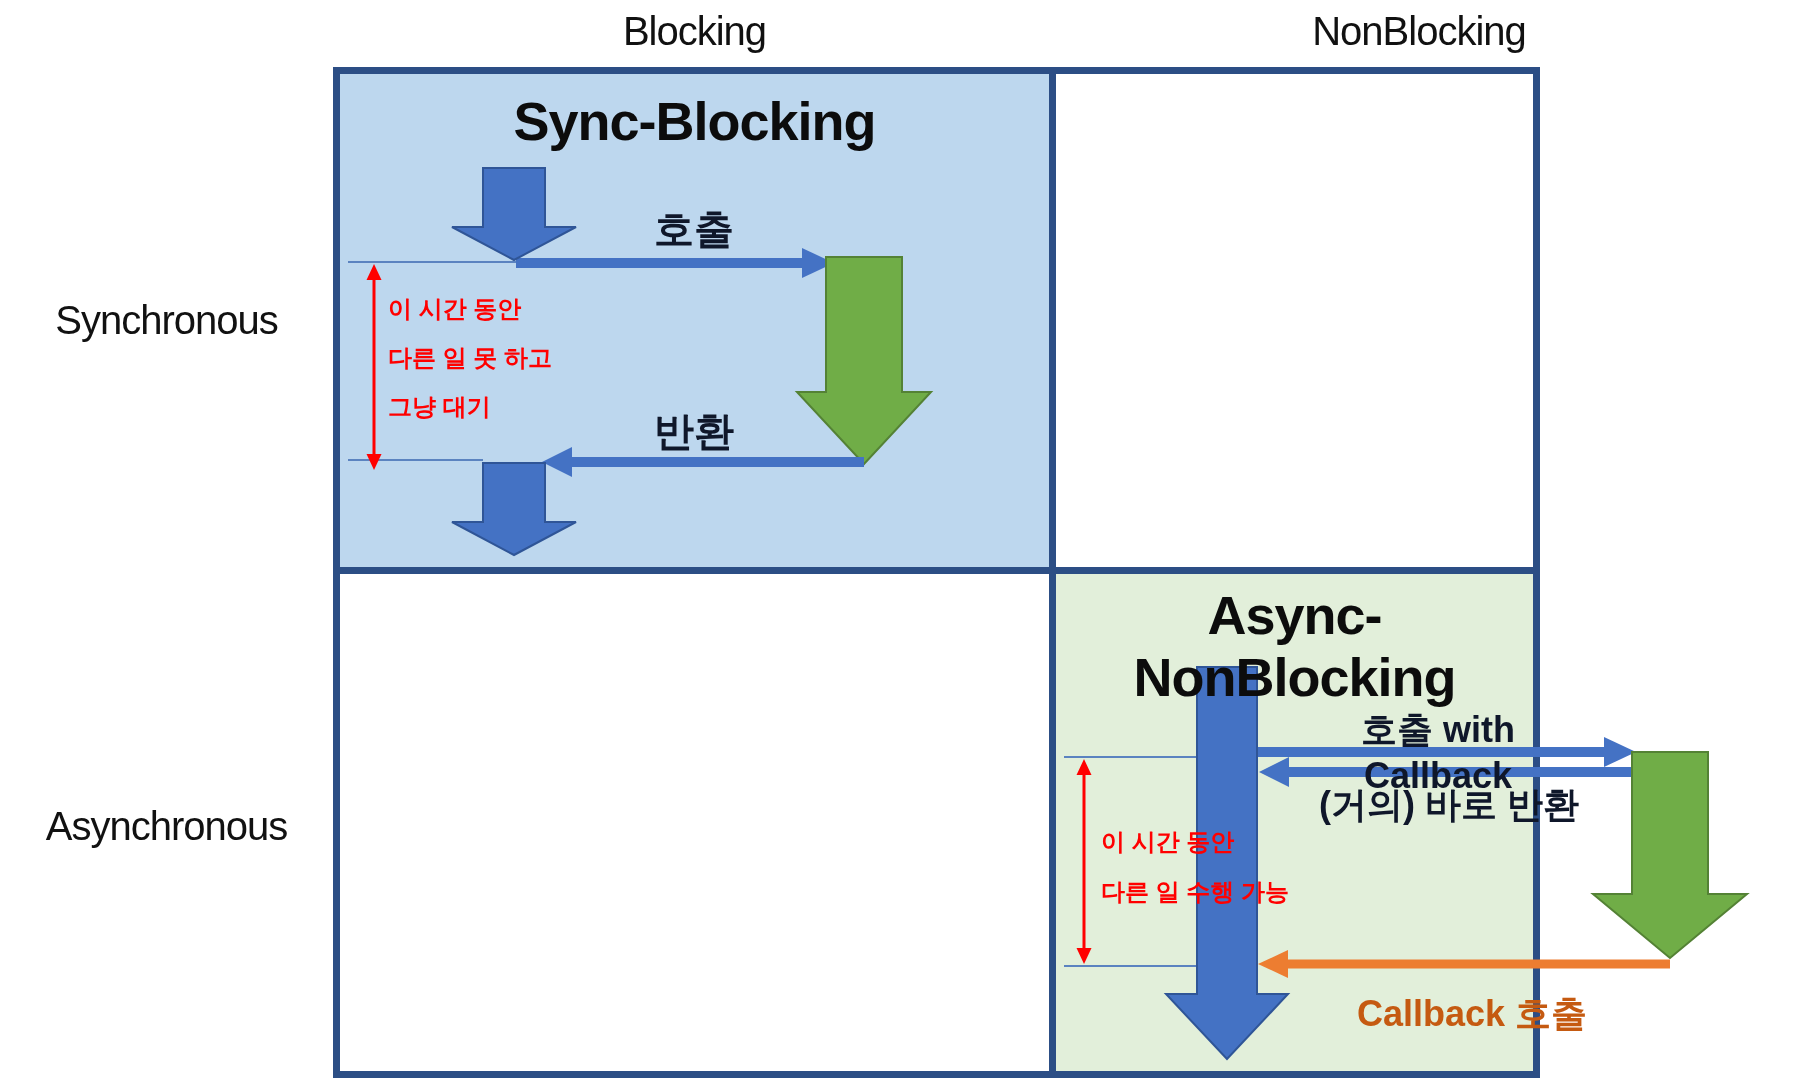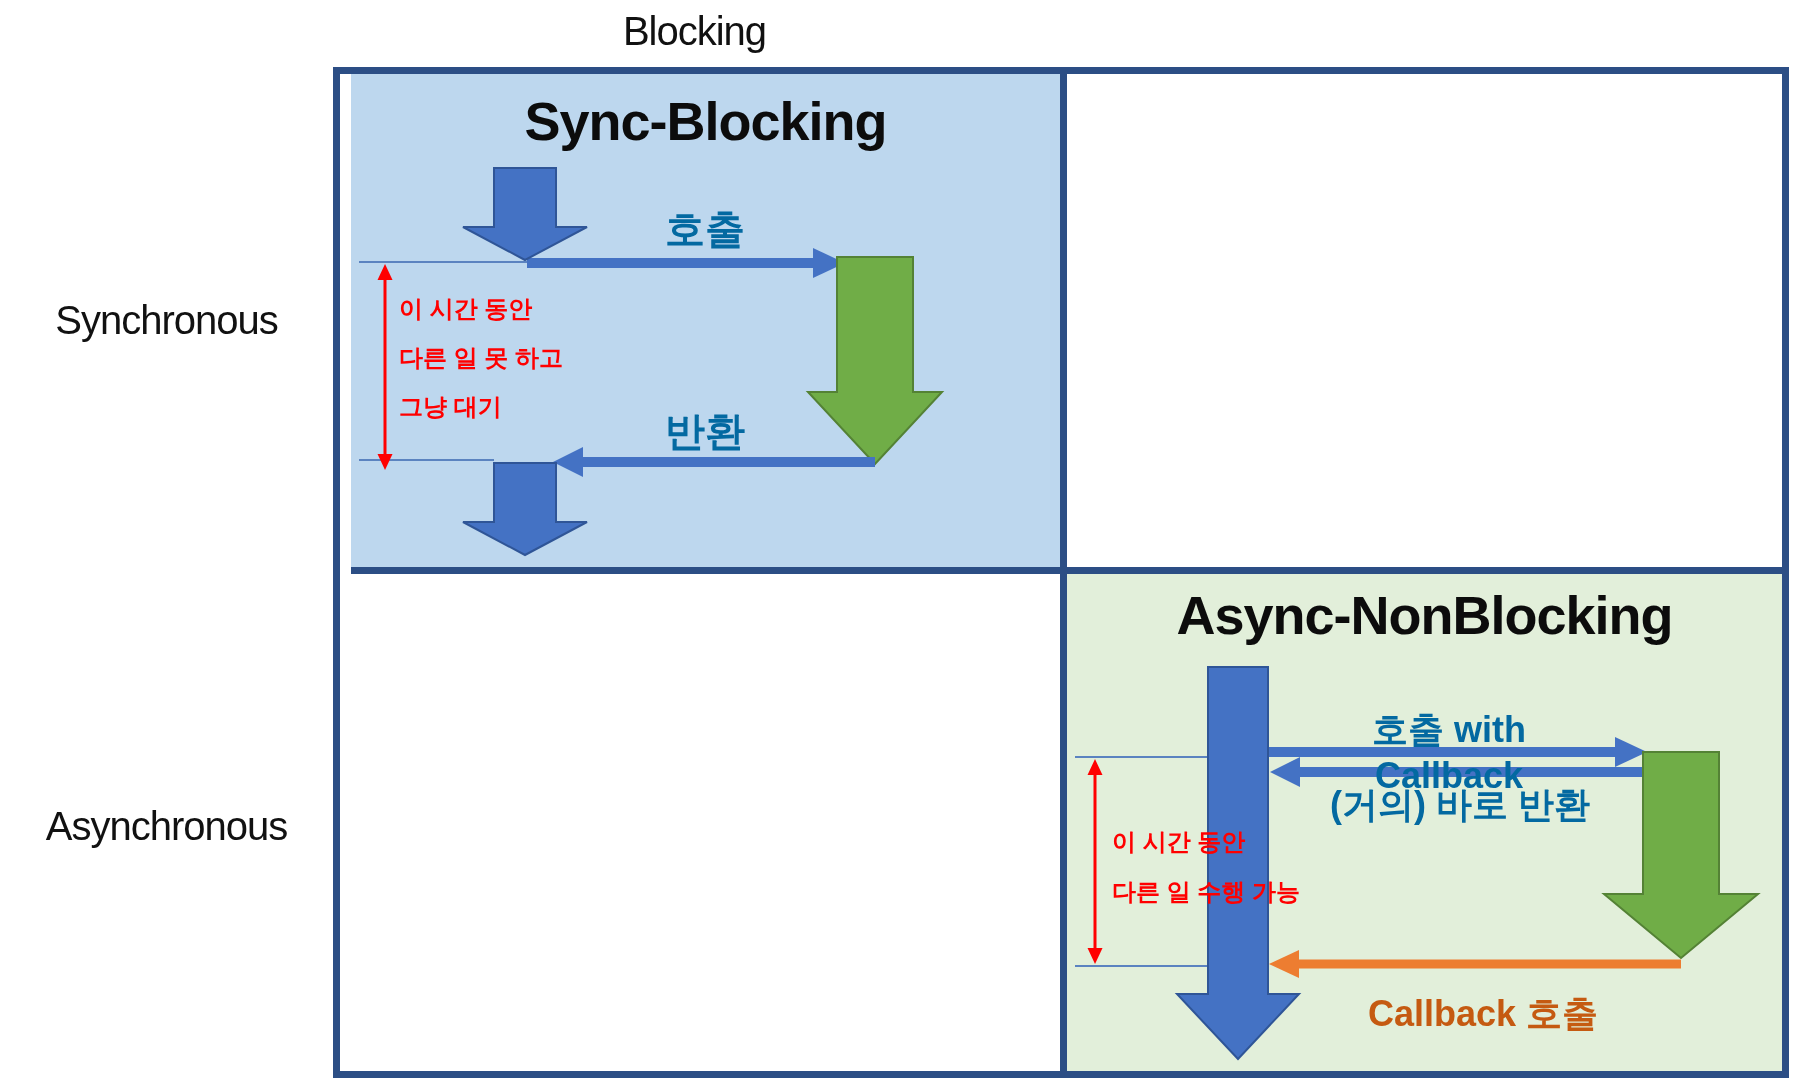--- a/index.html
+++ b/index.html
@@ -9,49 +9,50 @@
   }
   .hdr{
     position:absolute;display:flex;align-items:center;justify-content:center;
     font-size:40px;font-weight:400;color:#111;letter-spacing:-1px;
   }
   .col-hdr-1{left:333px;top:0;width:723px;height:62px;text-align:center;}
   .col-hdr-2{left:1056px;top:0;width:726px;height:62px;}
   .row-hdr-1{left:0;top:67px;width:333px;height:507px;}
   .row-hdr-2{left:0;top:574px;width:333px;height:504px;}
   .matrix-table{
-    position:absolute;left:333px;top:67px;width:1456px;height:1011px;
+    position:absolute;left:333px;top:67px;width:1207px;height:1011px;
     box-sizing:border-box;border:7px solid #2C4E85;
-    display:grid;grid-template-columns:716px 1fr;grid-template-rows:500px 1fr;padding-left:11px;
+    display:grid;grid-template-columns:716px 1fr;grid-template-rows:500px 1fr;
   }
   .cell{position:relative;box-sizing:border-box;}
   .cell-tl{background:#BDD7EE;border-right:7px solid #2C4E85;border-bottom:7px solid #2C4E85;}
   .cell-tr{background:#ffffff;border-bottom:7px solid #2C4E85;}
   .cell-bl{background:#ffffff;border-right:7px solid #2C4E85;}
   .cell-br{background:#E2EFDA;}
   .cell svg{position:absolute;left:0;top:0;z-index:1;}
   .cell .txt{position:absolute;z-index:2;}
   .cell-title{
     left:0;width:100%;text-align:center;
     font-size:54px;font-weight:800;color:#0c0c0c;letter-spacing:-1px;
   }
-  .k-label{font-weight:800;color:#0369a1;text-align:center;}
+  .k-label{font-weight:800;color:#0f172a;text-align:center;}
   .k-40{font-size:40px;}
   .k-36{font-size:36px;}
   .note{
     color:#FF0000;font-weight:800;font-size:24px;line-height:49px;white-space:nowrap;
   }
   .callback-label{color:#C55A11;font-weight:800;font-size:36px;text-align:center;}
 </style>
 </head>
 <body>
 
 <div class="canvas">
 
   <div class="hdr col-hdr-1">Blocking</div>
+  <div class="hdr col-hdr-2">NonBlocking</div>
 
   <div class="hdr row-hdr-1">Synchronous</div>
   <div class="hdr row-hdr-2">Asynchronous</div>
 
   <div class="matrix-table">
 
     <div class="cell cell-tl">
       <svg width="709" height="493" viewBox="0 0 709 493">
 
         <line x1="8" y1="188" x2="176" y2="188" stroke="#5B83C0" stroke-width="2"></line>

